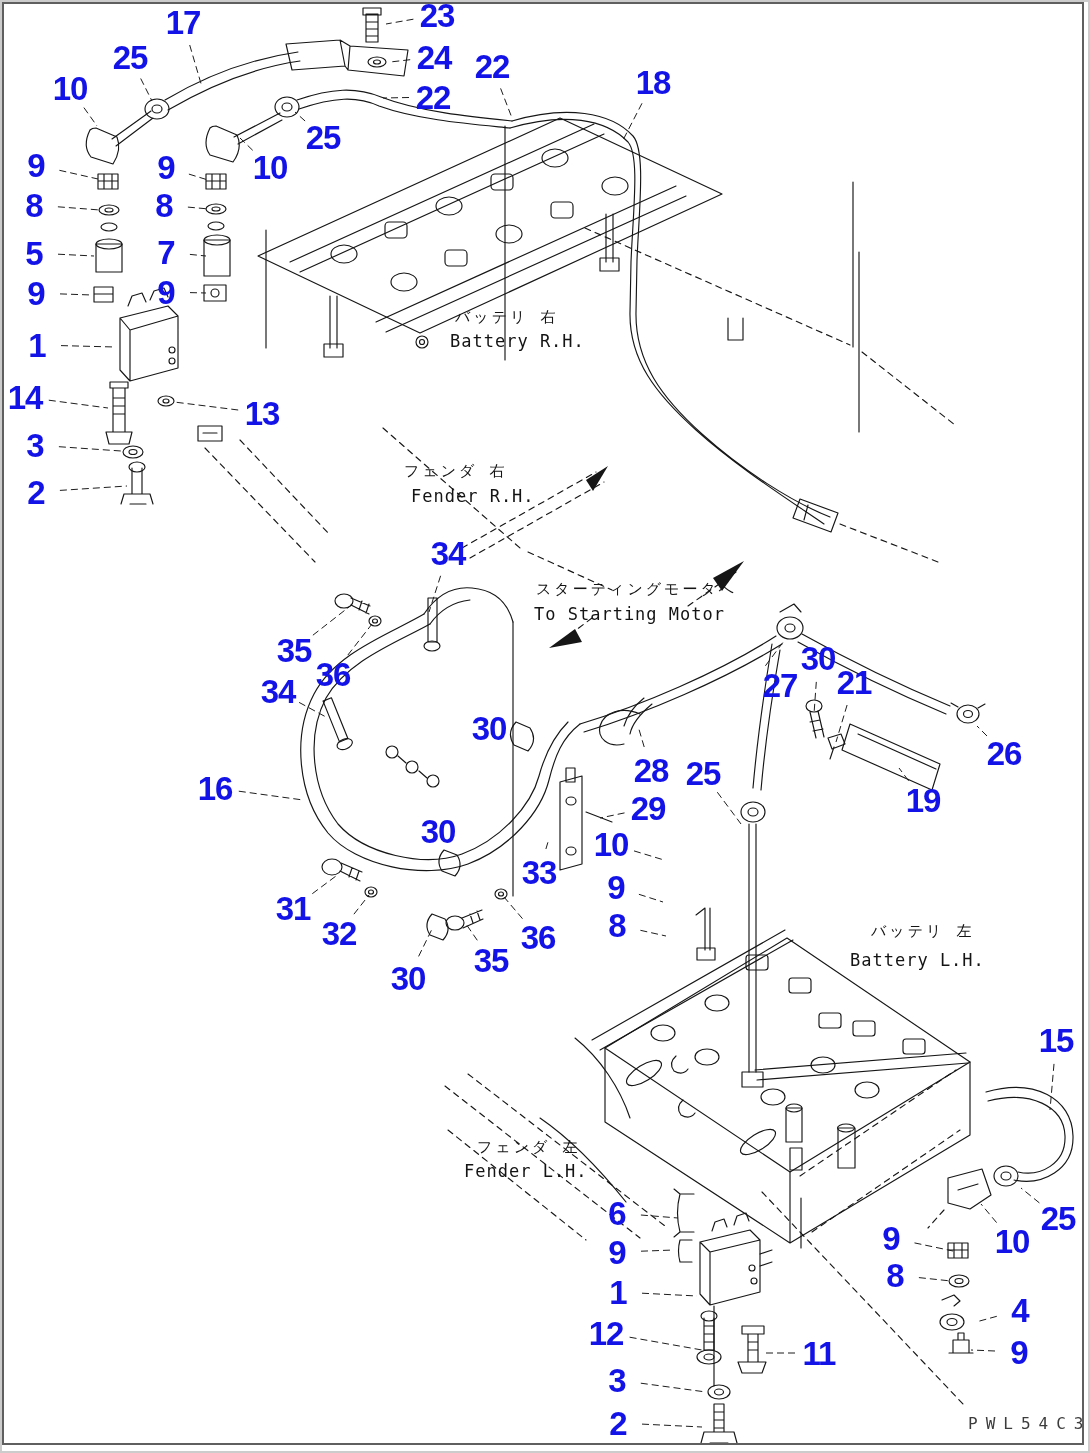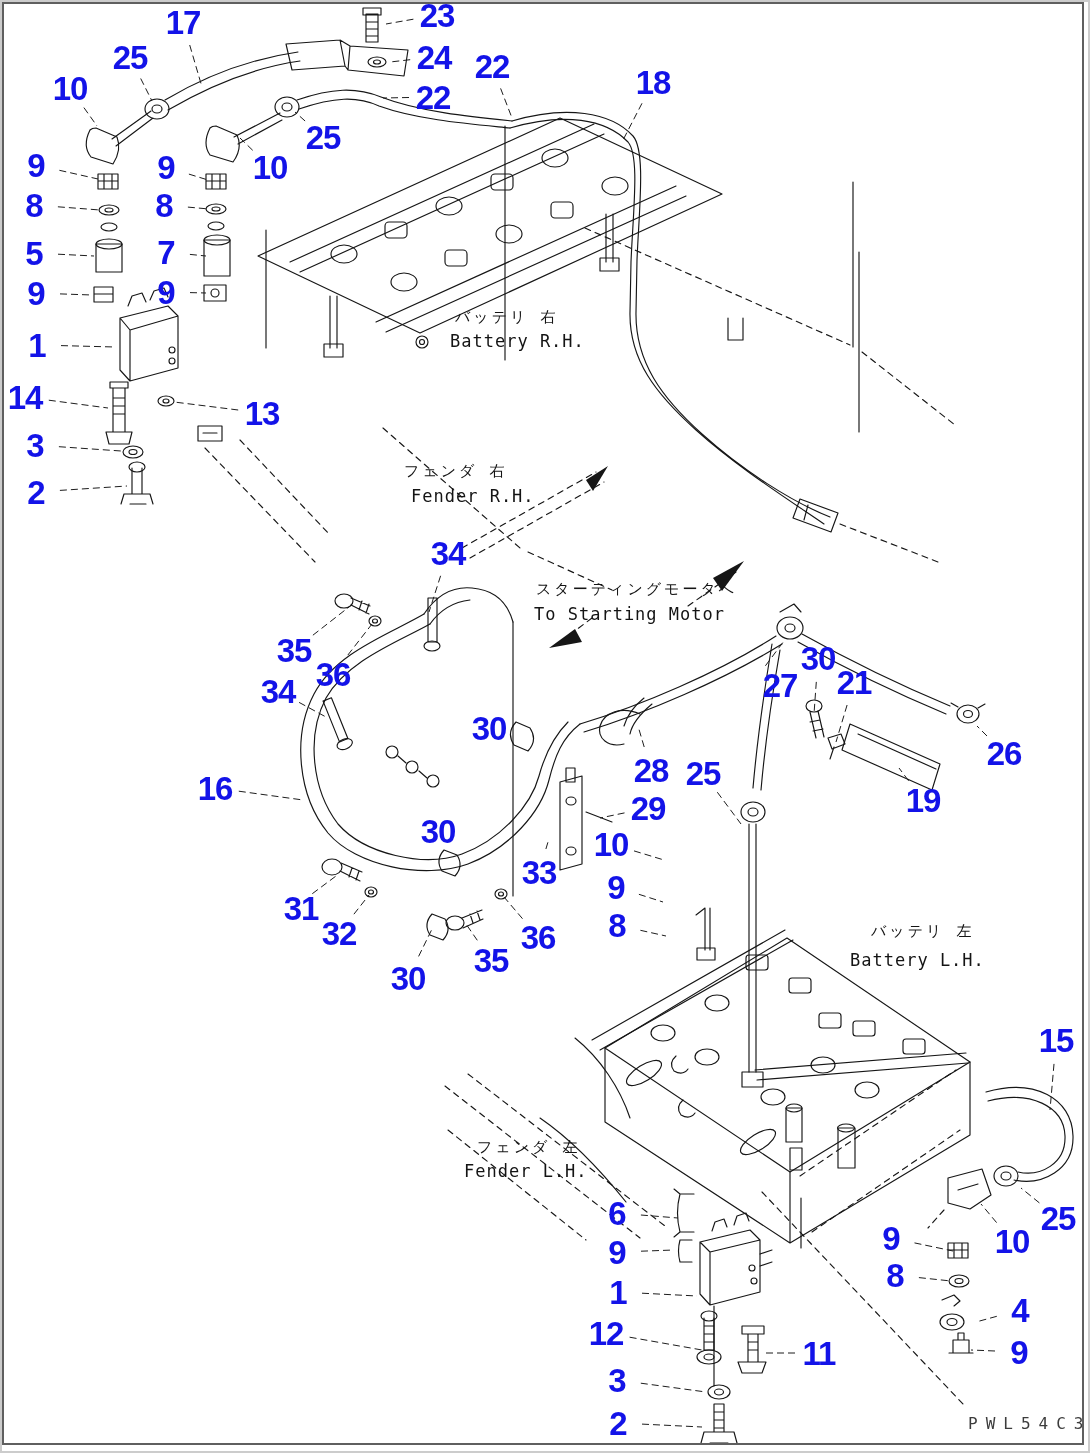--- a/index.html
+++ b/index.html
@@ -333,21 +333,21 @@
       <div class="callout" style="left: 166px; top: 292px;">9</div>
       <div class="callout" style="left: 262px; top: 413px;">13</div>
       <div class="callout" style="left: 448px; top: 553px;">34</div>
       <div class="callout" style="left: 294px; top: 650px;">35</div>
       <div class="callout" style="left: 333px; top: 674px;">36</div>
       <div class="callout" style="left: 278px; top: 691px;">34</div>
       <div class="callout" style="left: 215px; top: 788px;">16</div>
       <div class="callout" style="left: 489px; top: 728px;">30</div>
       <div class="callout" style="left: 438px; top: 831px;">30</div>
       <div class="callout" style="left: 408px; top: 978px;">30</div>
-      <div class="callout" style="left: 293px; top: 908px; margin-left: 8px;">31</div>
+      <div class="callout" style="left: 293px; top: 908px;">31</div>
       <div class="callout" style="left: 339px; top: 933px; text-align: center;">32</div>
       <div class="callout" style="left: 491px; top: 960px;">35</div>
       <div class="callout" style="left: 538px; top: 937px;">36</div>
       <div class="callout" style="left: 539px; top: 872px;">33</div>
       <div class="callout" style="left: 651px; top: 770px;">28</div>
       <div class="callout" style="left: 648px; top: 808px; text-align: center;">29</div>
       <div class="callout" style="left: 703px; top: 773px;">25</div>
       <div class="callout" style="left: 611px; top: 844px;">10</div>
       <div class="callout" style="left: 616px; top: 887px;">9</div>
       <div class="callout" style="left: 617px; top: 925px;">8</div>

